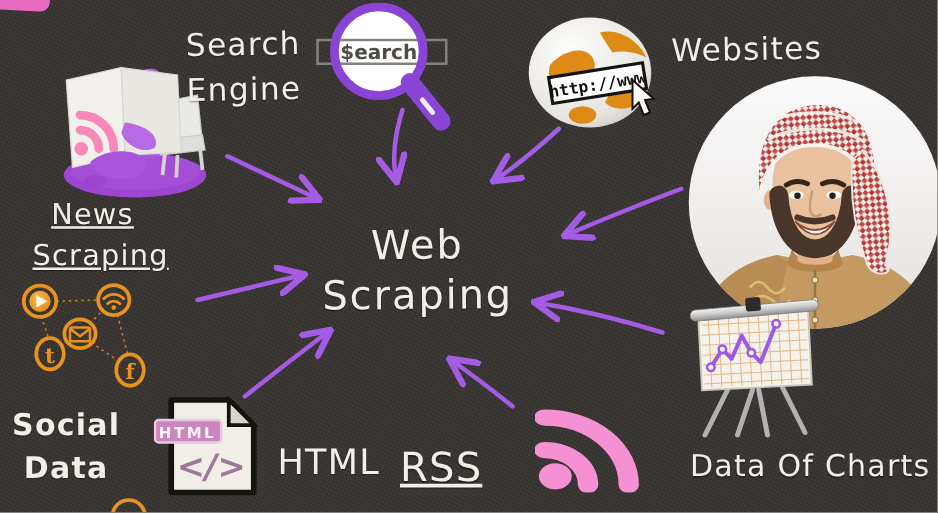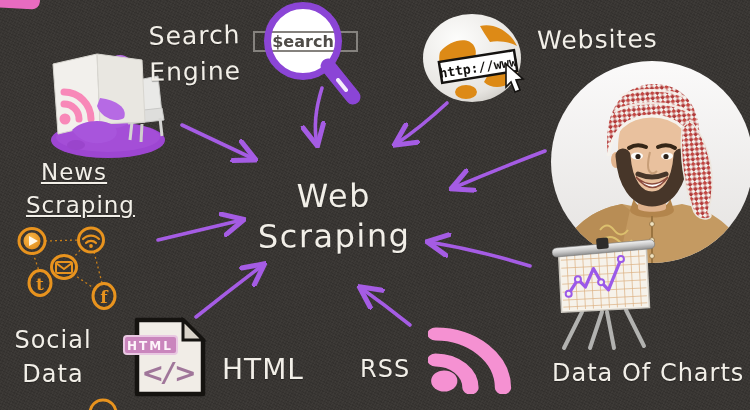--- a/index.html
+++ b/index.html
@@ -290,24 +290,24 @@
     <div>Engine</div>
   </div>
 
   <div class="abs hand" style="left:537px;top:22px;font-size:25px;transform:rotate(-1deg);">Websites</div>
 
   <div class="abs hand center" style="left:26px;top:156px;width:96px;font-size:23px;text-decoration:underline;">
     <div>News</div>
     <div>Scraping</div>
   </div>
 
-  <div class="abs hand center" style="left:6px;top:323px;width:94px;font-size:24px;">
+  <div class="abs hand center" style="left:6px;top:323px;width:94px;font-size:24px;font-weight:bold;">
     <div>Social</div>
     <div>Data</div>
   </div>
 
   <div class="abs hand" style="left:222px;top:350px;font-size:28px;">HTML</div>
 
-  <div class="abs hand" style="left:360px;top:352px;font-size:24px;">RSS</div>
+  <div class="abs hand" style="left:320px;top:352px;font-size:32px;text-decoration:underline;">RSS</div>
 
   <div class="abs hand" style="left:552px;top:356px;font-size:24px;">Data Of Charts</div>
 
 </div>
 
 </body></html>

